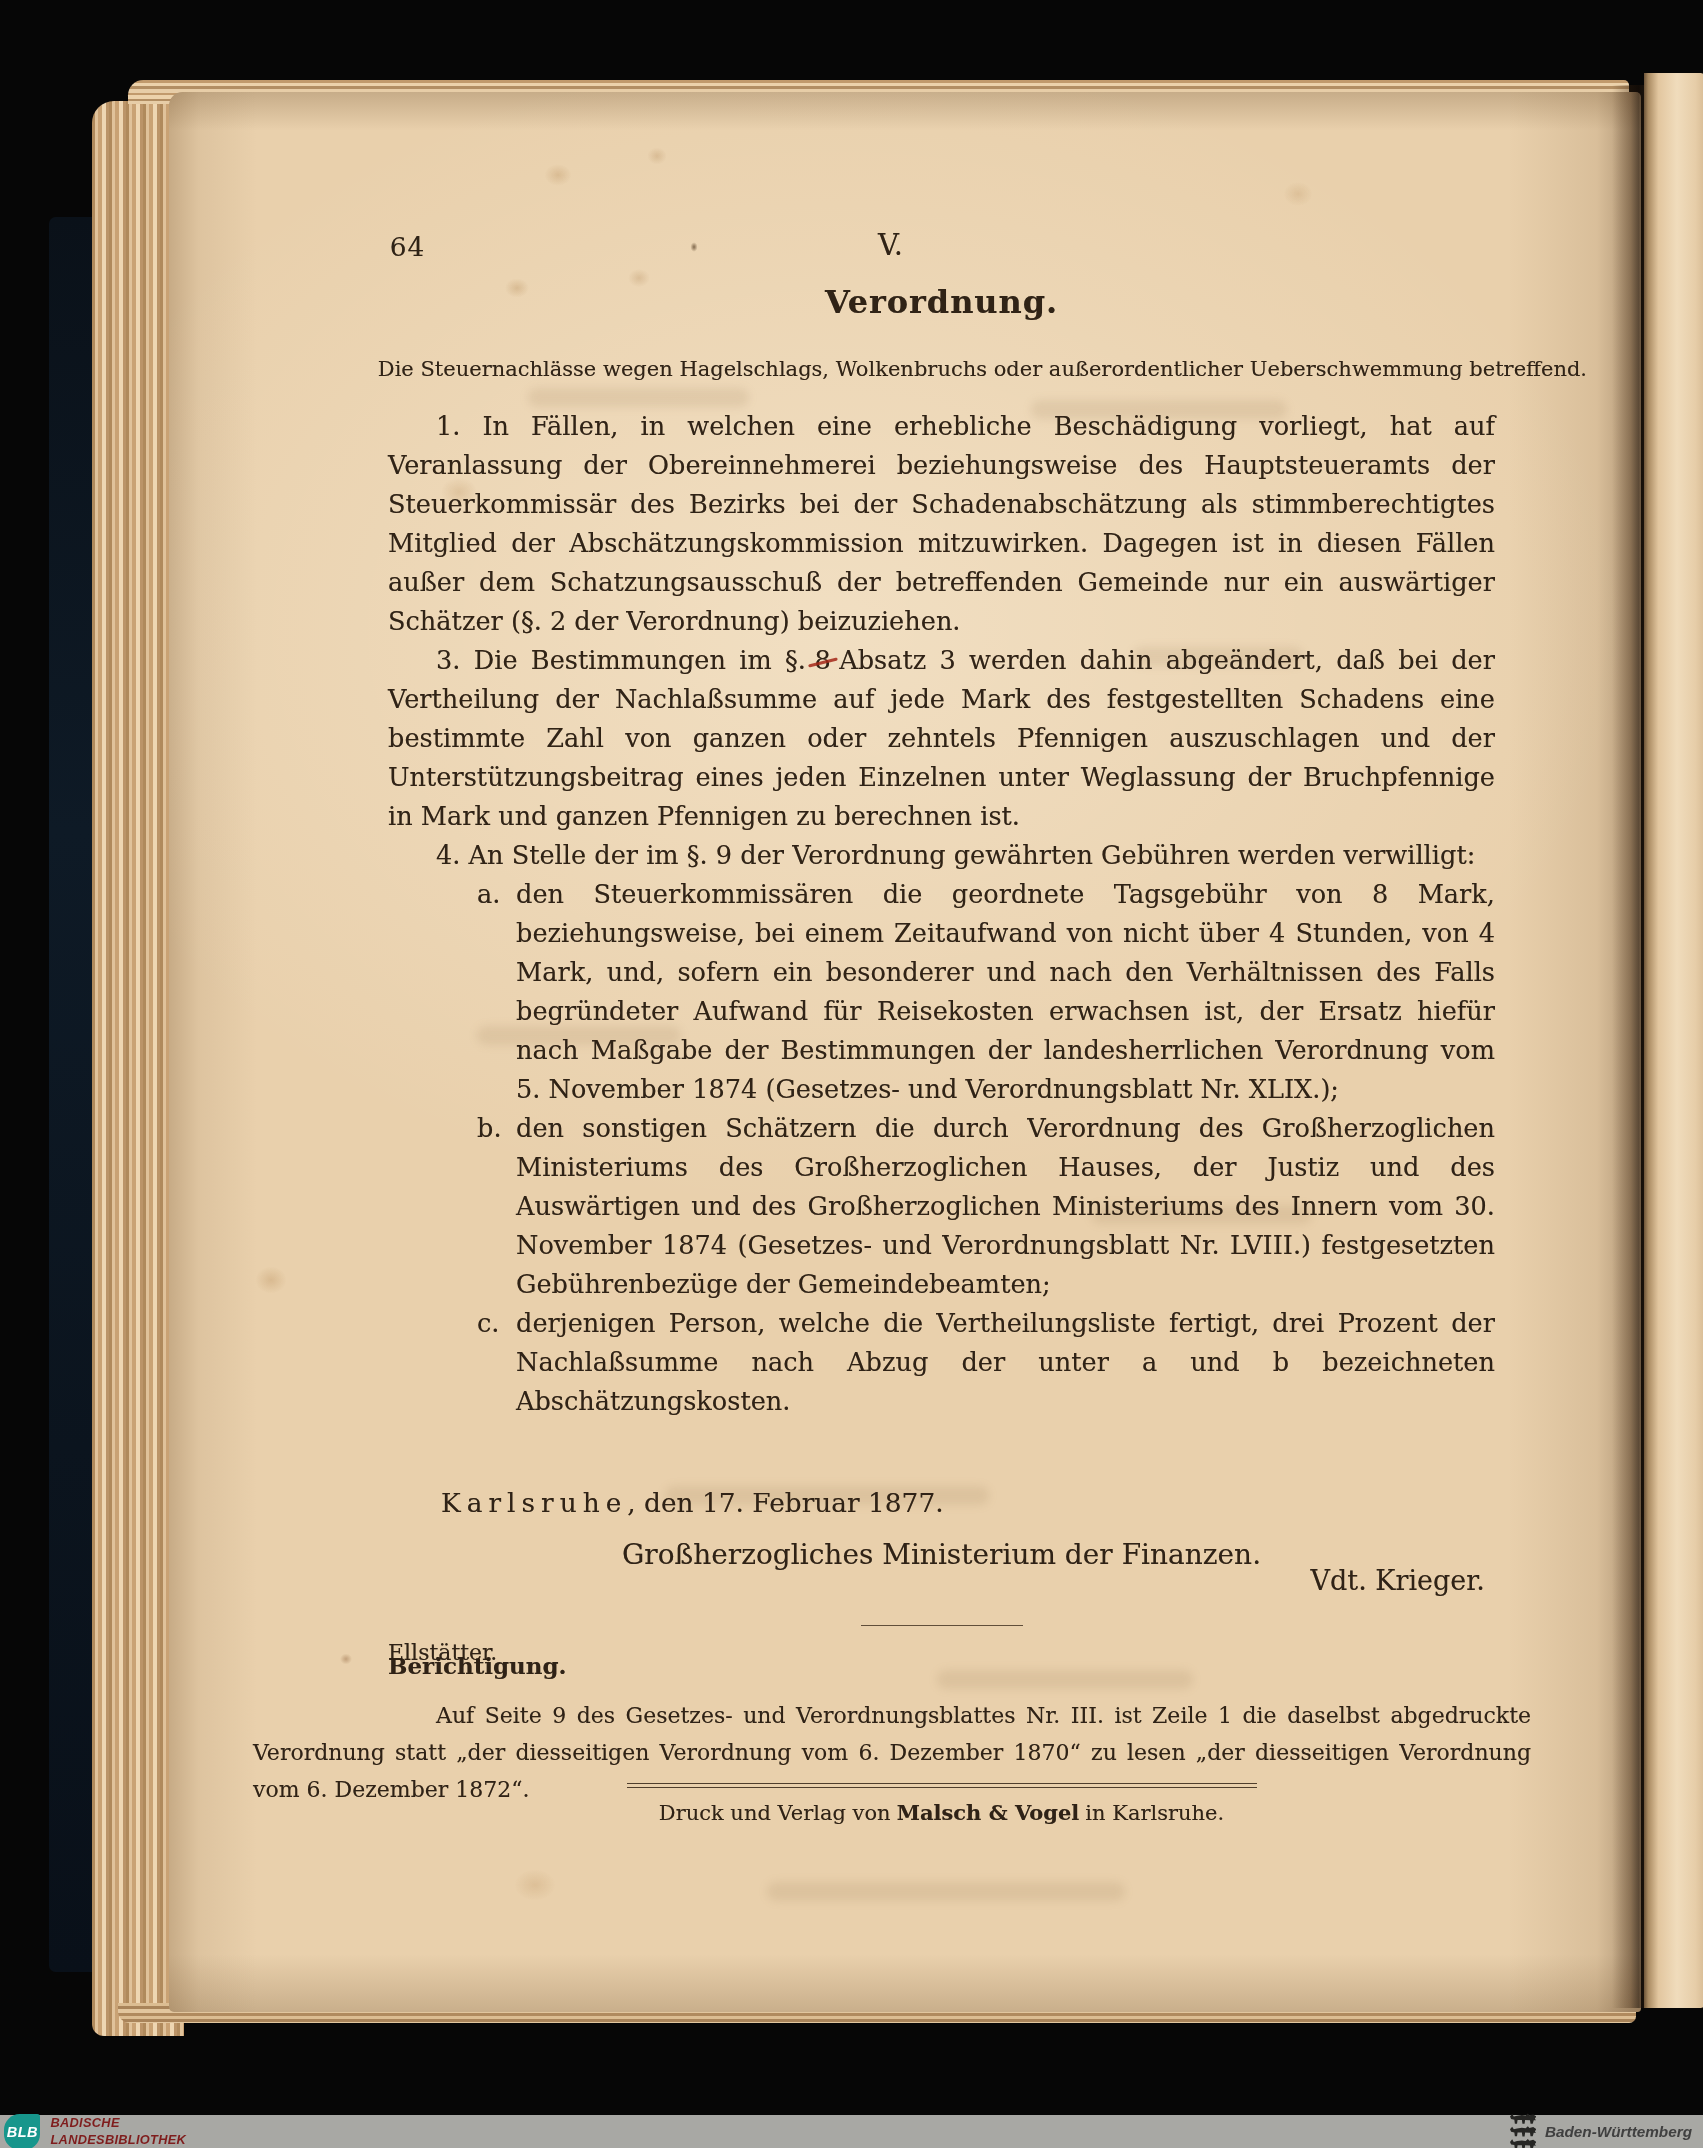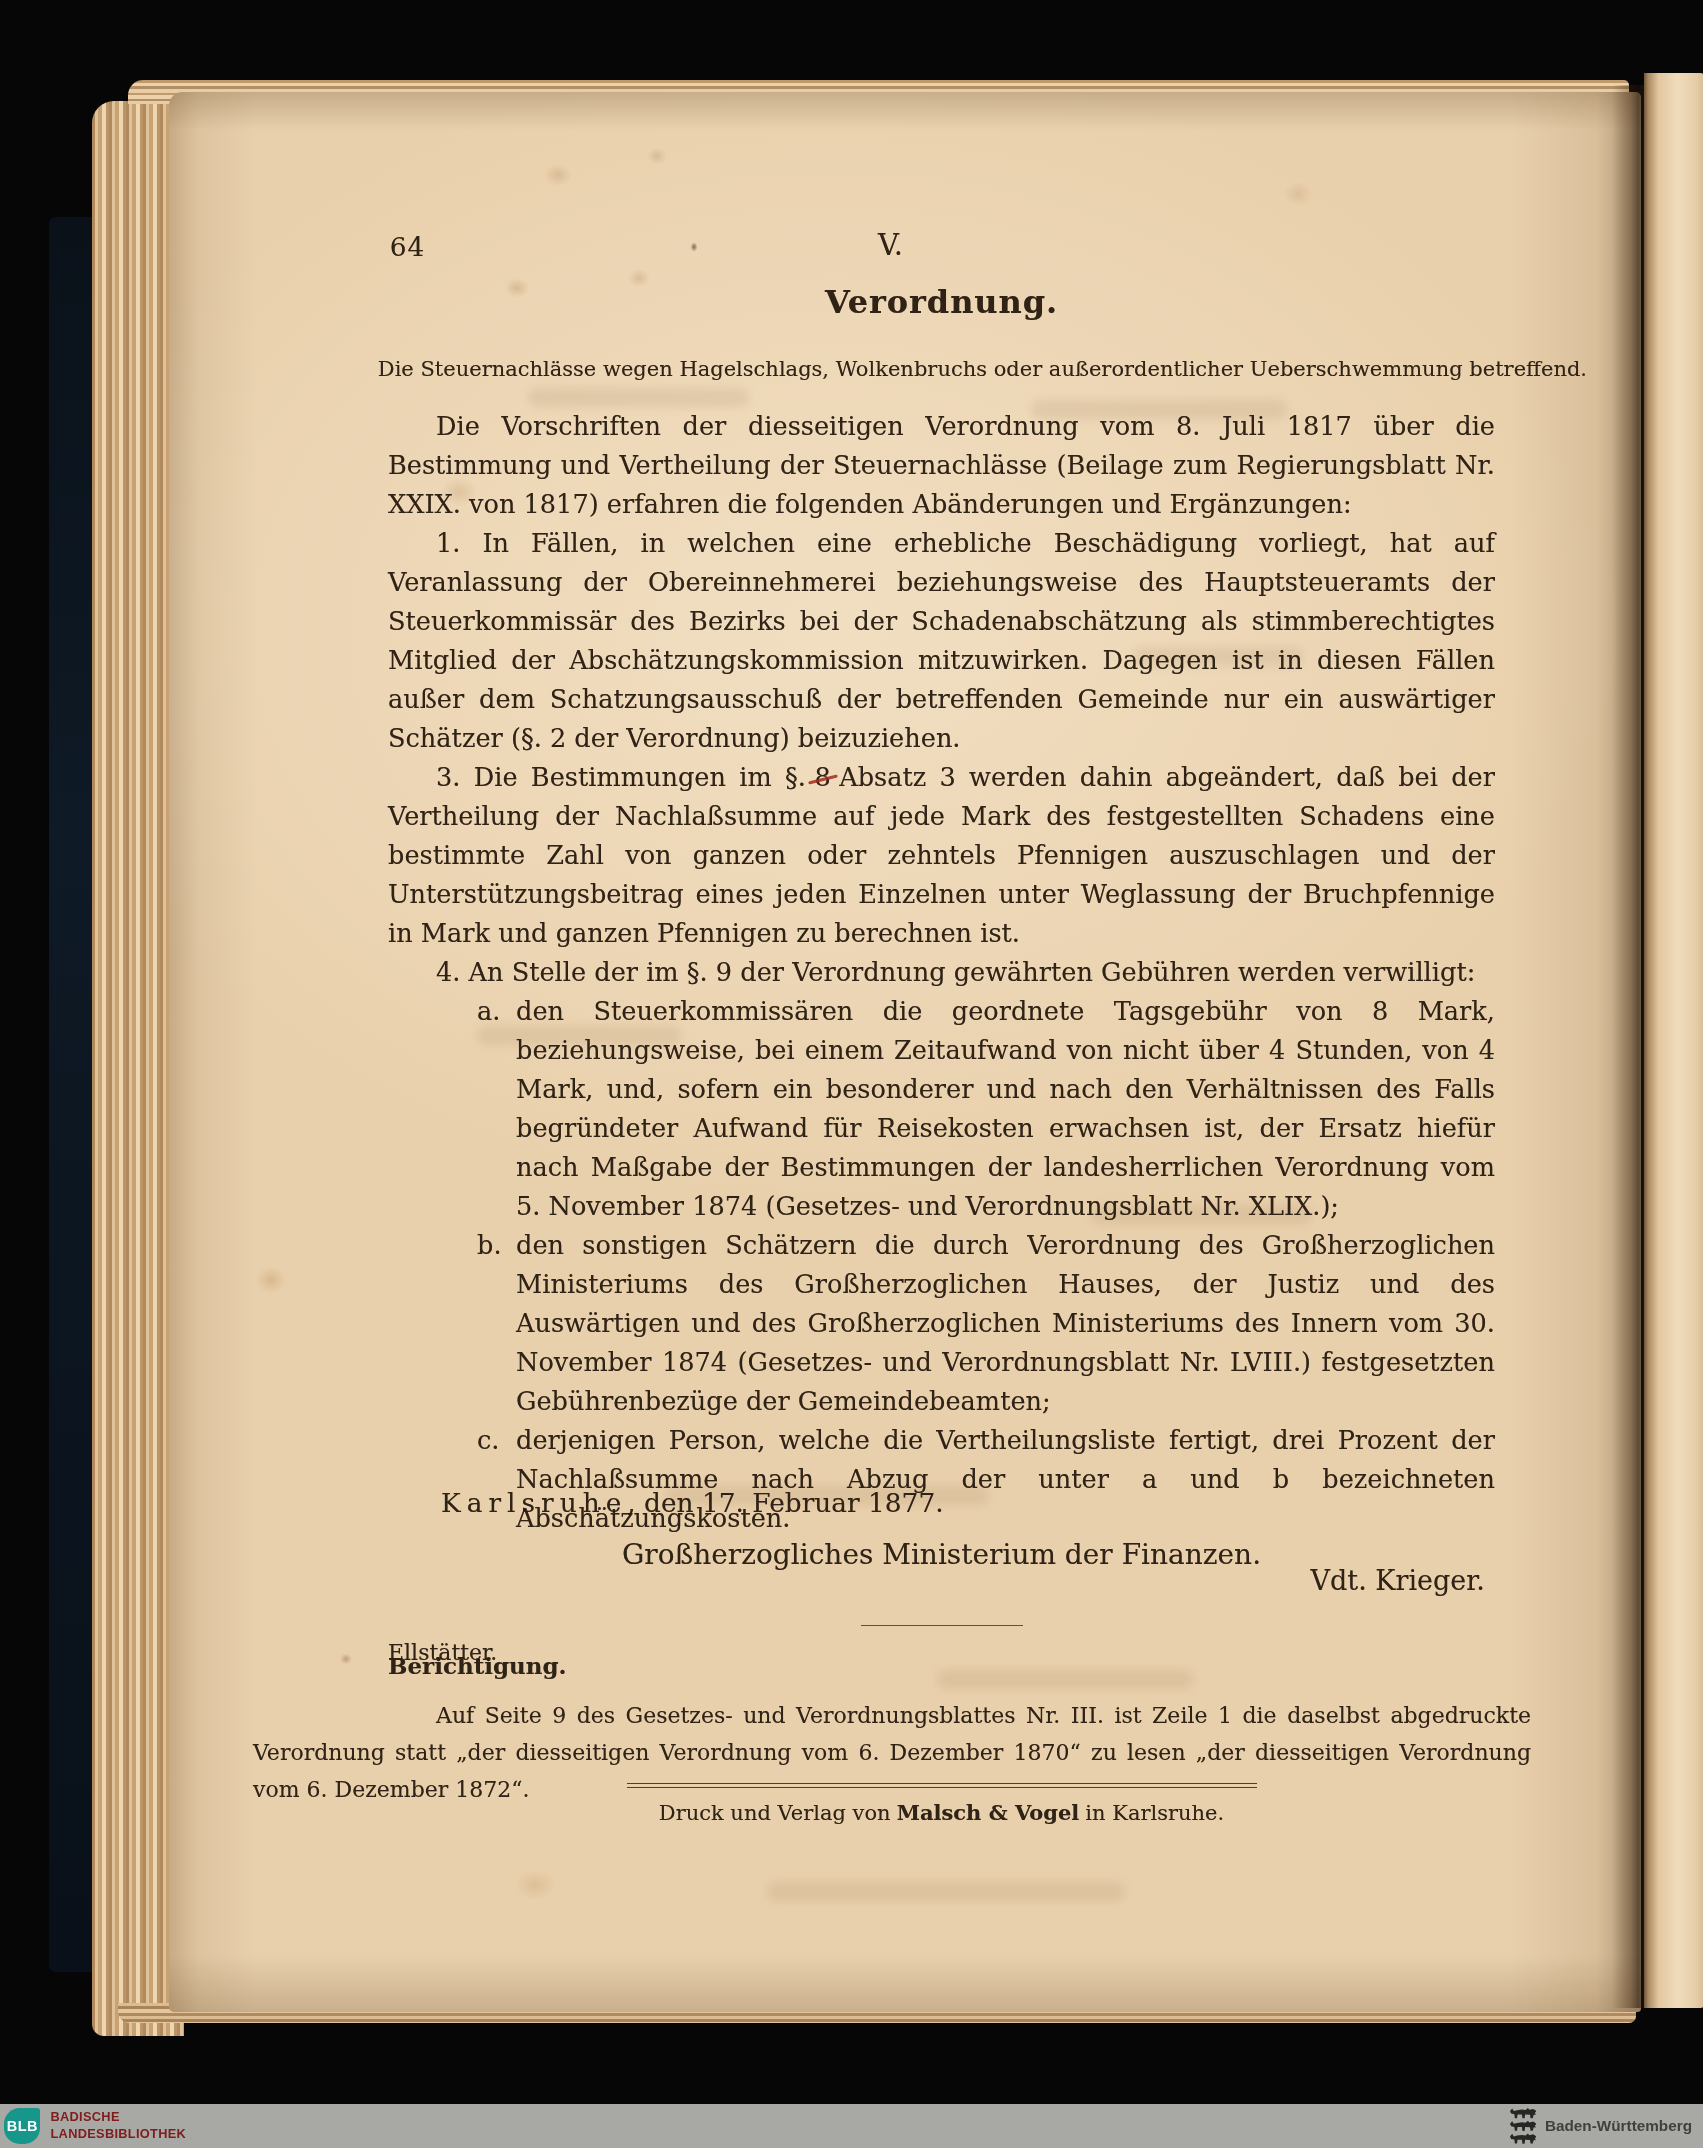--- a/index.html
+++ b/index.html
@@ -79,23 +79,23 @@
   .corr-head{position:absolute;left:0;right:0;top:1424px;text-align:left;
     font-size:23px;font-weight:bold;}
   .correction{position:absolute;left:-135px;top:1469px;width:1278px;
     font-size:22px;line-height:37px;text-align:justify;text-indent:183px;margin:0;}
   .imprint-rule{position:absolute;left:239px;top:1555px;width:630px;height:2.6px;
     border-top:0.9px solid rgba(40,25,12,0.8);border-bottom:0.9px solid rgba(40,25,12,0.8);}
   .imprint{position:absolute;left:0;right:0;top:1572px;text-align:center;font-size:21px;}
   .imprint .imp-b{font-weight:bold;margin:0 6px;}
 
   
-  .bottom-bar{position:absolute;left:0;bottom:0;width:1704px;height:44px;
+  .bottom-bar{position:absolute;left:0;bottom:0;width:1704px;height:33px;
     background:#a8a8a4;display:flex;align-items:center;
-    font-family:"Liberation Sans", sans-serif;}
+    font-family:"Liberation Sans", sans-serif;font-style:italic;}
   .blb-logo{width:36px;height:36px;margin-left:4.3px;flex:0 0 auto;
     background:#17968c;border-radius:44% 8% 44% 44%;
     display:flex;align-items:center;justify-content:center;}
   .blb-abbr{color:#ffffff;font-weight:bold;font-size:14.5px;letter-spacing:0.4px;}
   .blb-name{margin-left:10.2px;font-weight:bold;font-size:12.8px;line-height:1.3;
     color:#7f1d1d;letter-spacing:0.3px;}
   .bar-spacer{flex:1;}
   .bw{display:flex;align-items:center;margin-right:12px;}
   .lions{display:flex;flex-direction:column;gap:1.7px;margin-right:8.5px;}
   .lion{width:27px;height:11px;background:#262624;
@@ -129,21 +129,20 @@
   <div class="gutter-shadow"></div>
   <div class="facing-page"></div>
 
   <div class="content">
     <span class="pagenum">64</span>
     <div class="secnum">V.</div>
     <div class="page-title">Verordnung.</div>
     <div class="subject">Die Steuernachlässe wegen Hagelschlags, Wolkenbruchs oder außerordentlicher Ueberschwemmung betreffend.</div>
 
     <div class="body-flow">
-      <p>Die Vorschriften der diesseitigen Verordnung vom 8. Juli 1817 über die Bestimmung und Vertheilung der Steuernachlässe (Beilage zum Regierungsblatt Nr. XXIX. von 1817) erfahren die folgenden Abänderungen und Ergänzungen:</p>
       <p>1. In Fällen, in welchen eine erhebliche Beschädigung vorliegt, hat auf Veranlassung der Obereinnehmerei beziehungsweise des Hauptsteueramts der Steuerkommissär des Bezirks bei der Schadenabschätzung als stimmberechtigtes Mitglied der Abschätzungskommission mitzuwirken. Dagegen ist in diesen Fällen außer dem Schatzungsausschuß der betreffenden Gemeinde nur ein auswärtiger Schätzer (§. 2 der Verordnung) beizuziehen.</p>
       <p><span>3. Die Bestimmungen im §.</span><span class="struck">8</span><span>Absatz 3 werden dahin abgeändert, daß bei der Vertheilung der Nachlaßsumme auf jede Mark des festgestellten Schadens eine bestimmte Zahl von ganzen oder zehntels Pfennigen auszuschlagen und der Unterstützungsbeitrag eines jeden Einzelnen unter Weglassung der Bruchpfennige in Mark und ganzen Pfennigen zu berechnen ist.</span></p>
       <p>4. An Stelle der im §. 9 der Verordnung gewährten Gebühren werden verwilligt:</p>
       <div class="subitem">
         <span class="lbl">a.</span>
         <span>den Steuerkommissären die geordnete Tagsgebühr von 8 Mark, beziehungsweise, bei einem Zeitaufwand von nicht über 4 Stunden, von 4 Mark, und, sofern ein besonderer und nach den Verhältnissen des Falls begründeter Aufwand für Reisekosten erwachsen ist, der Ersatz hiefür nach Maßgabe der Bestimmungen der landesherrlichen Verordnung vom 5. November 1874 (Gesetzes- und Verordnungsblatt Nr. XLIX.);</span>
       </div>
       <div class="subitem">
         <span class="lbl">b.</span>
         <span>den sonstigen Schätzern die durch Verordnung des Großherzoglichen Ministeriums des Großherzoglichen Hauses, der Justiz und des Auswärtigen und des Großherzoglichen Ministeriums des Innern vom 30. November 1874 (Gesetzes- und Verordnungsblatt Nr. LVIII.) festgesetzten Gebührenbezüge der Gemeindebeamten;</span>

